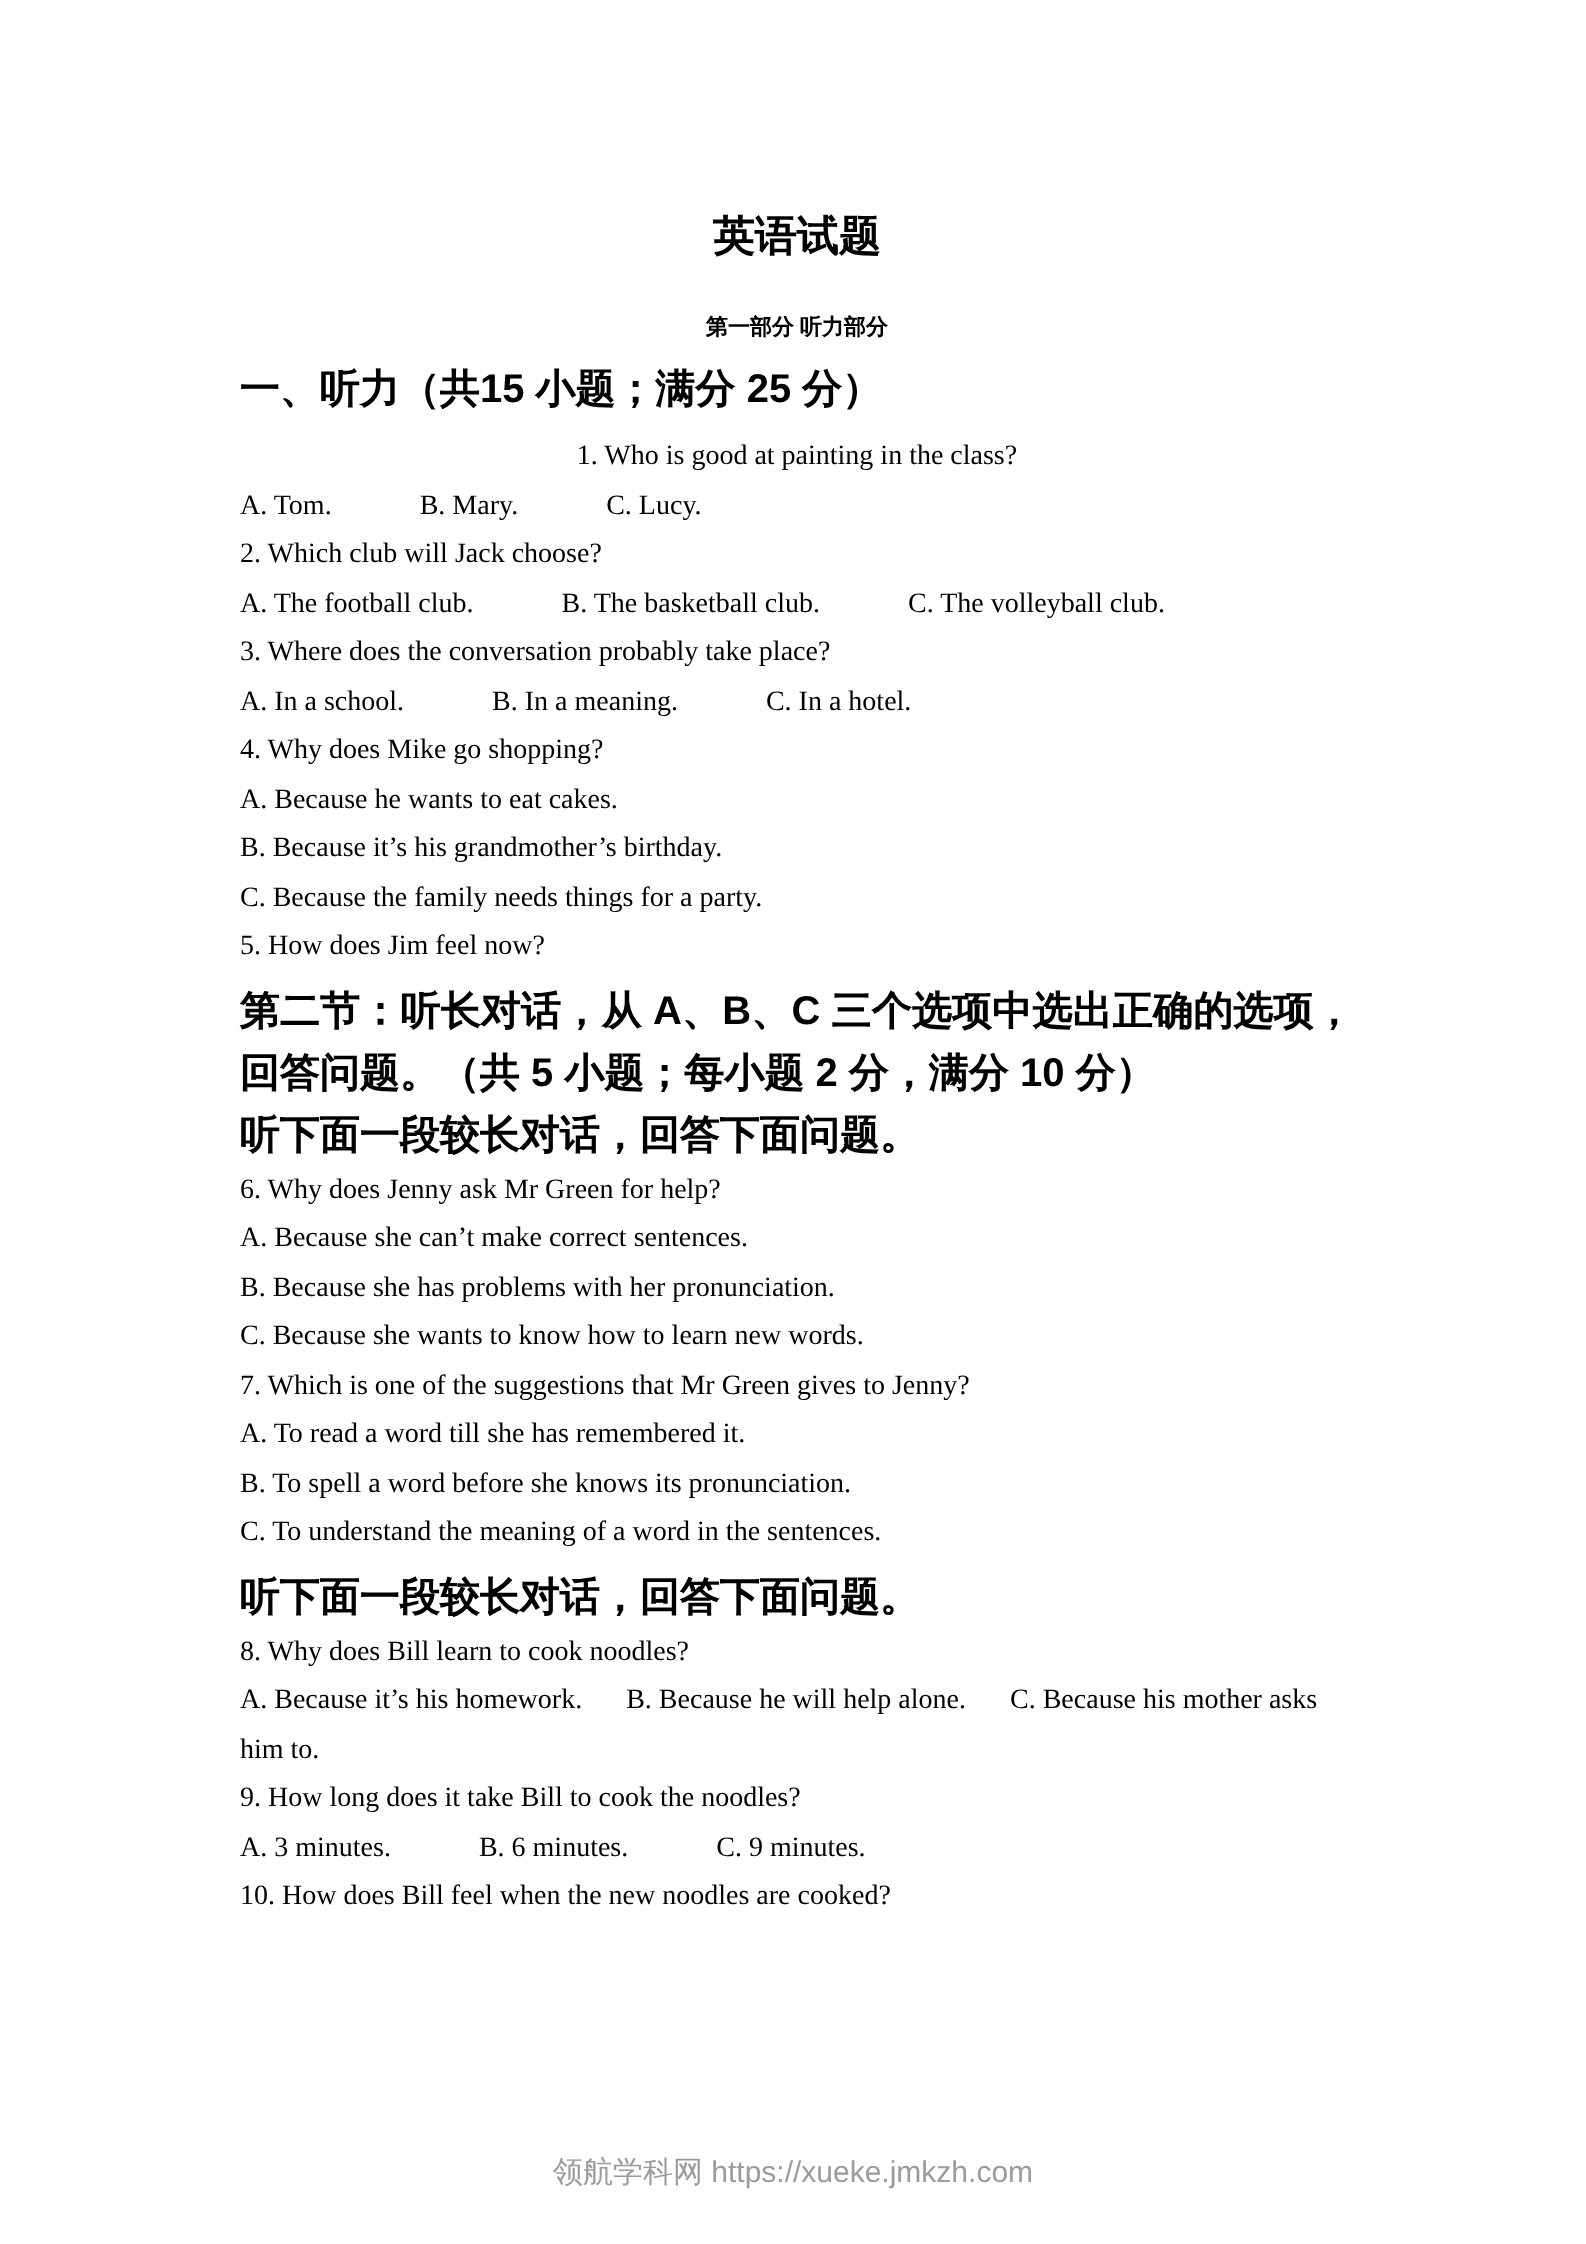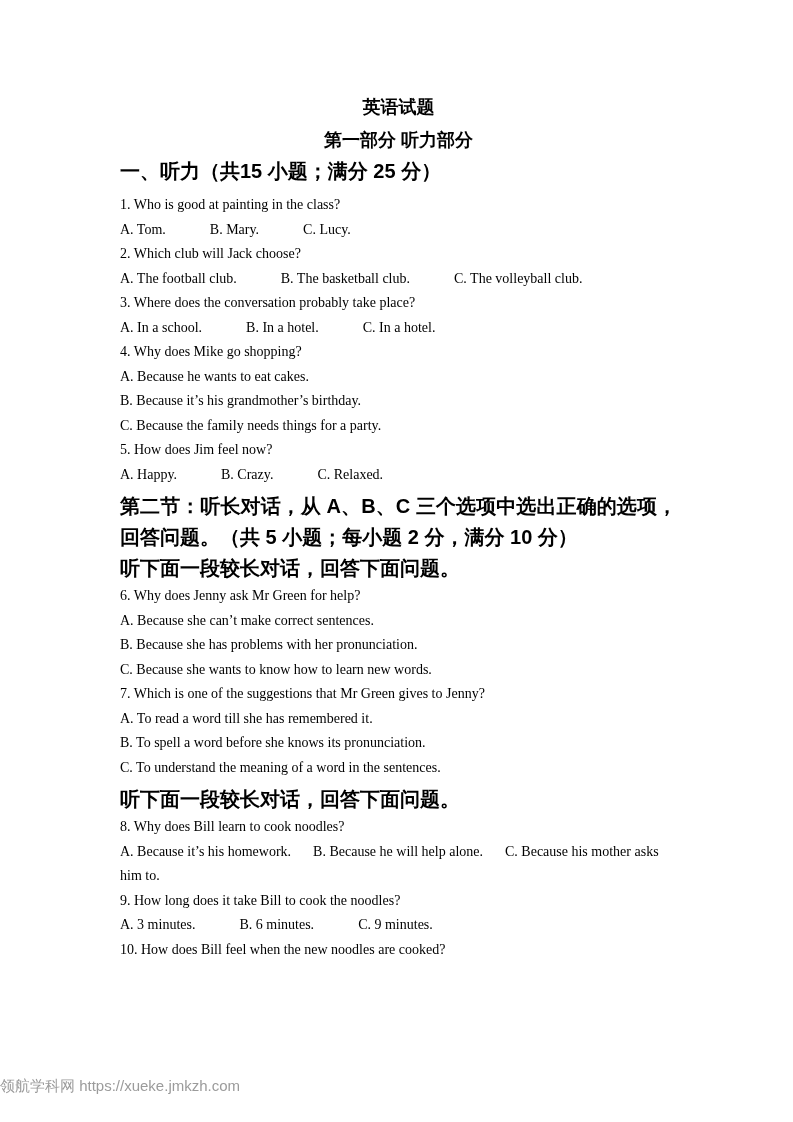--- a/index.html
+++ b/index.html
@@ -12,56 +12,57 @@
     overflow:hidden;
   }
   .content{
     position:absolute;
     left:120px; top:90px;
     width:557px;
   }
   .doc-title{
     text-align:center;
     font-weight:bold;
-    font-size:18px;
+    font-size:21px;
     line-height:34px;
-    margin:0;
+    margin:12px;
     font-family:"Liberation Sans", sans-serif;
   }
   .part-heading{
     text-align:center;
     font-weight:bold;
-    font-size:18px;
+    font-size:11px;
     line-height:32px;
     margin:0;
     font-family:"Liberation Sans", sans-serif;
   }
   .zh-heading{
     font-weight:bold;
     font-size:20px;
     line-height:31px;
     margin:0;
     text-align:justify;
     font-family:Liberation Sans, sans-serif;
   }
   .en-line{
     font-size:14px;
     line-height:24.5px;
     margin:0;
   }
-  .first-q{margin-top:6px;}
+  .first-q{margin-top:6px;text-align:center;}
   .sec2{margin-top:4px;}
   .opts .opt{display:inline-block;margin-right:44px;}
   .opts .opt:last-child{margin-right:0;font-family:Liberation Serif, serif;}
   .opts-wrap .opt{display:inline;margin-right:22px;}
   .opts-wrap .opt:last-child{margin-right:0;}
   .footer{
     position:absolute;
     left:0;right:0;
     bottom:26px;
+    text-align:center;
     color:#9b9b9b;
     font-size:15px;
     font-family:"Liberation Sans", sans-serif;
   }
 </style>
 </head>
 <body>
 
 <div class="page">
   <div class="content">
@@ -75,32 +76,29 @@
       <span class="opt">A. Tom.</span><span class="opt">B. Mary.</span><span class="opt">C. Lucy.</span>
     </p>
 
     <p class="en-line">2. Which club will Jack choose?</p>
     <p class="en-line opts">
       <span class="opt">A. The football club.</span><span class="opt">B. The basketball club.</span><span class="opt">C. The volleyball club.</span>
     </p>
 
     <p class="en-line">3. Where does the conversation probably take place?</p>
     <p class="en-line opts">
-      <span class="opt">A. In a school.</span><span class="opt">B. In a hotel.</span><span class="opt">C. In a hotel.</span>
+      <span class="opt">A. In a school.</span><span class="opt">B. In a meaning.</span><span class="opt">C. In a hotel.</span>
     </p>
 
     <p class="en-line">4. Why does Mike go shopping?</p>
     <p class="en-line">A. Because he wants to eat cakes.</p>
     <p class="en-line">B. Because it’s his grandmother’s birthday.</p>
     <p class="en-line">C. Because the family needs things for a party.</p>
 
     <p class="en-line">5. How does Jim feel now?</p>
-    <p class="en-line opts">
-      <span class="opt">A. Happy.</span><span class="opt">B. Crazy.</span><span class="opt">C. Relaxed.</span>
-    </p>
 
     <p class="zh-heading sec2">第二节：听长对话，从 A、B、C 三个选项中选出正确的选项，回答问题。（共 5 小题；每小题 2 分，满分 10 分）</p>
     <p class="zh-heading">听下面一段较长对话，回答下面问题。</p>
 
     <p class="en-line">6. Why does Jenny ask Mr Green for help?</p>
     <p class="en-line">A. Because she can’t make correct sentences.</p>
     <p class="en-line">B. Because she has problems with her pronunciation.</p>
     <p class="en-line">C. Because she wants to know how to learn new words.</p>
 
     <p class="en-line">7. Which is one of the suggestions that Mr Green gives to Jenny?</p>

